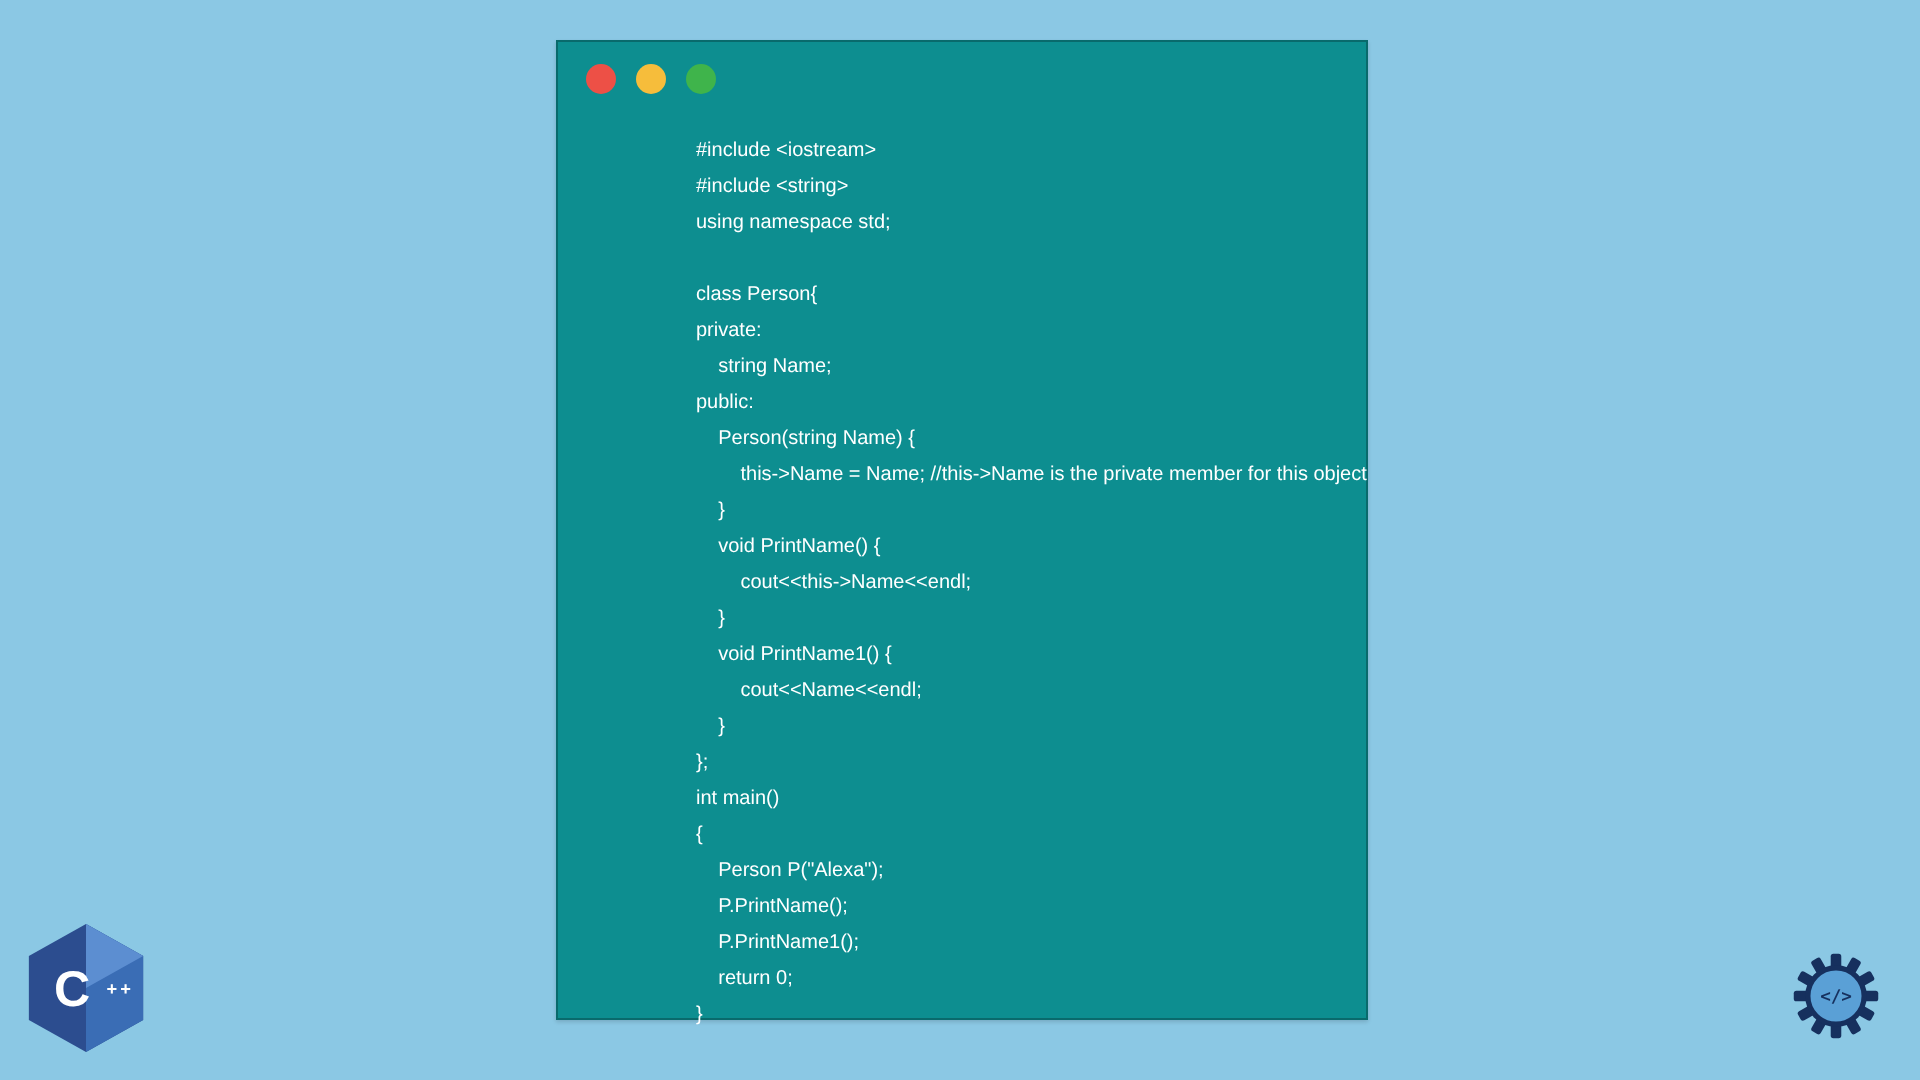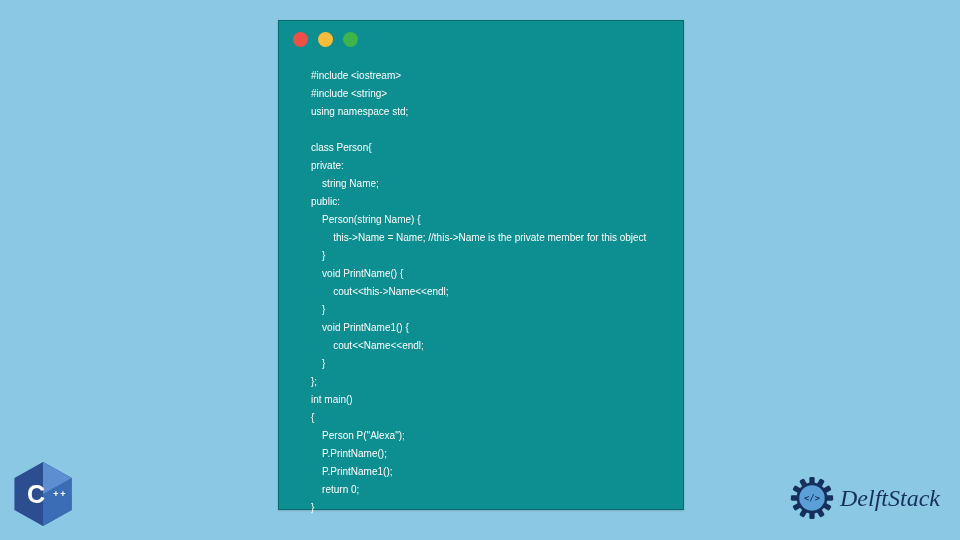--- a/index.html
+++ b/index.html
@@ -30,26 +30,27 @@
   }
   .dot {
     width: 15px;
     height: 15px;
     border-radius: 50%;
   }
   .dot.red { background: #ed5046; }
   .dot.yellow { background: #f6bd3b; }
   .dot.green { background: #3fb44b; }
   .code {
-    padding: 10px 20px 20px 32px;
+    padding: 10px 20px 20px 21px;
     color: #ffffff;
     font-family: "Segoe UI", Arial, sans-serif;
     font-size: 10px;
     line-height: 18px;
     white-space: pre;
+    margin-left: 48px;
   }
   .cpp-badge {
     position: absolute;
     left: 14px;
     bottom: 14px;
     width: 58px;
     height: 64px;
   }
   .logo-right {
     position: absolute;
@@ -137,14 +138,13 @@
             <rect x="-6" y="-48" width="12" height="18" rx="3" transform="rotate(270)"></rect>
             <rect x="-6" y="-48" width="12" height="18" rx="3" transform="rotate(300)"></rect>
             <rect x="-6" y="-48" width="12" height="18" rx="3" transform="rotate(330)"></rect>
           </g>
           <circle r="32" fill="none" stroke="#16305e" stroke-width="6"></circle>
           <text x="0" y="7" font-size="20" fill="#16305e" text-anchor="middle" font-family="monospace" font-weight="bold">&lt;/&gt;</text>
         </g>
       </g>
     </svg>
   </div>
-  <span class="logo-text">DelftStack</span>
 </div>
 
 </body></html>

